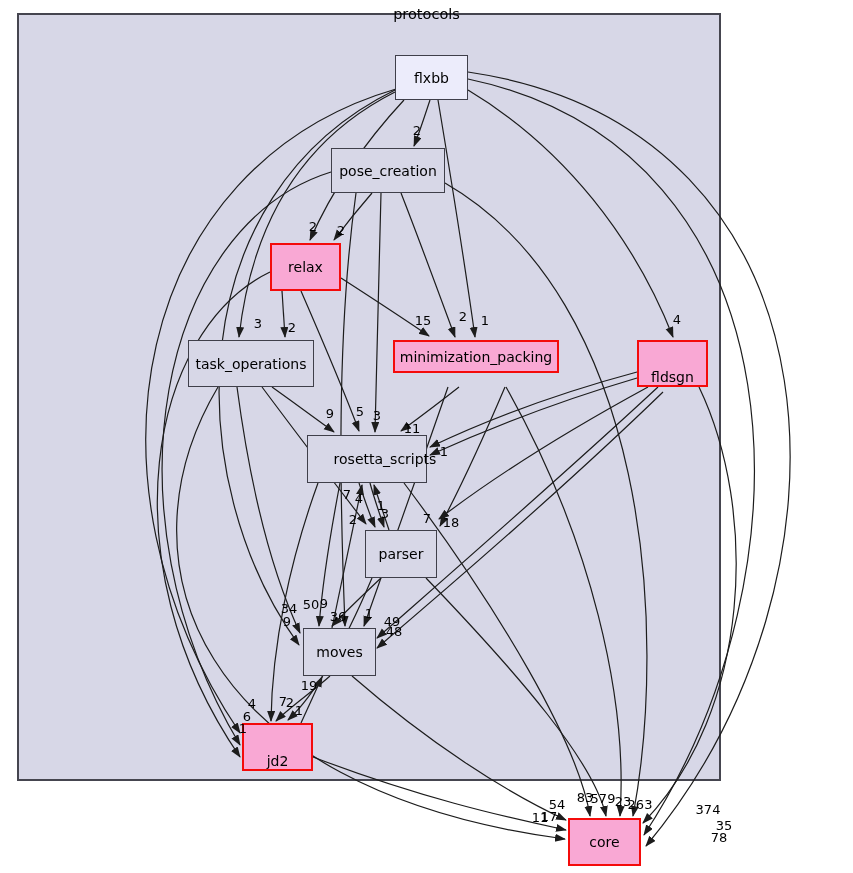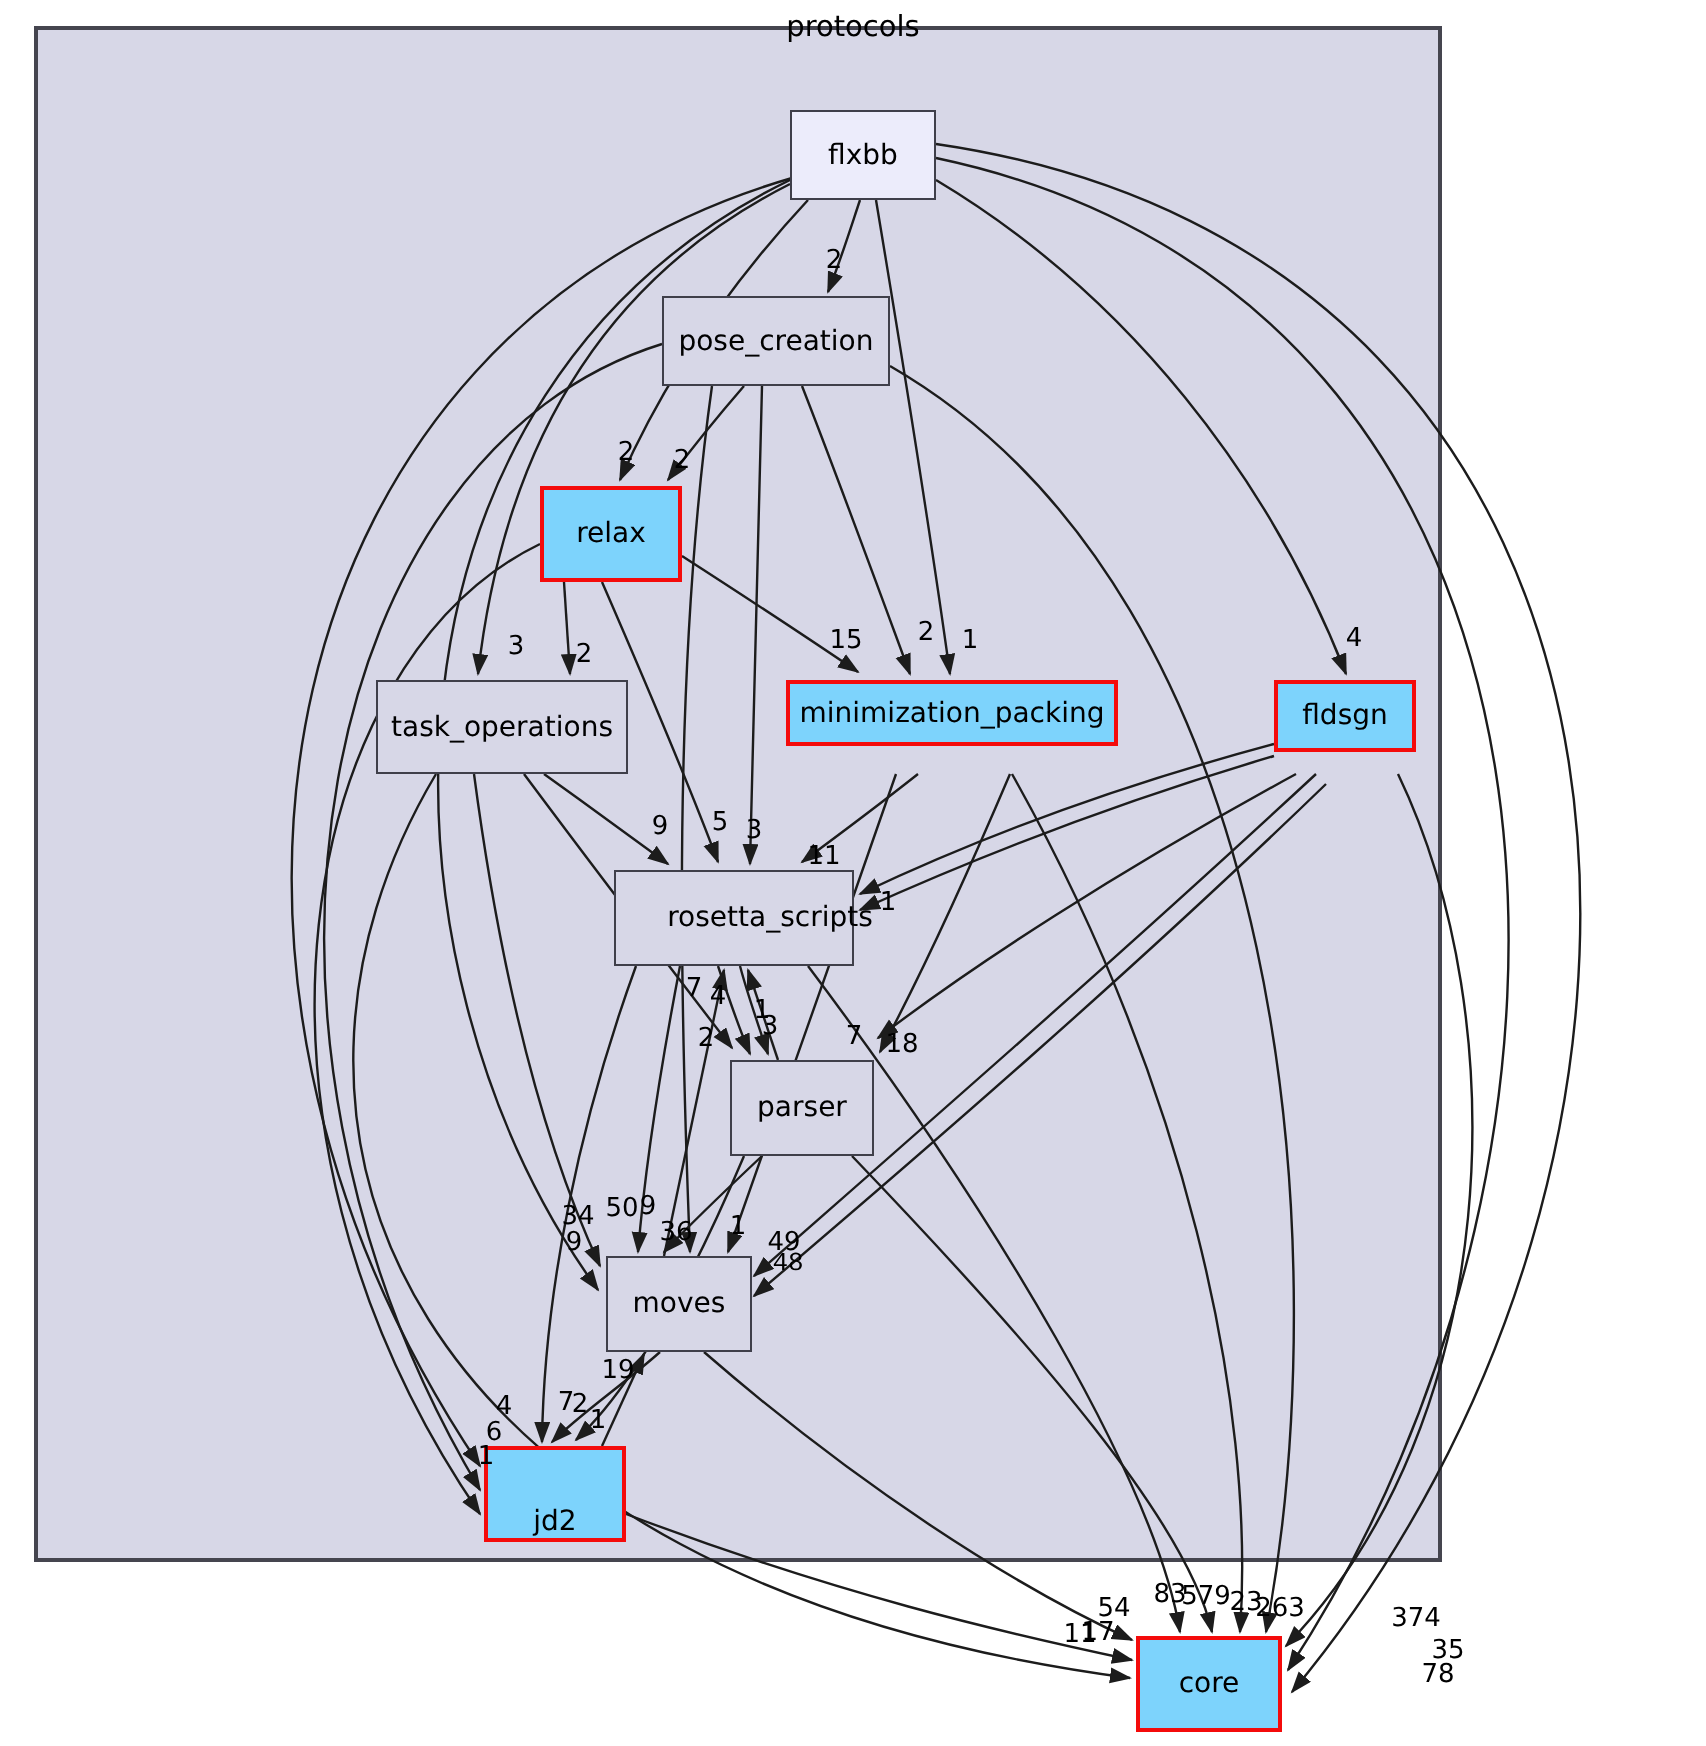--- a/index.html
+++ b/index.html
@@ -15,21 +15,21 @@
     position:absolute;top:6px;left:0;width:100%;text-align:center;
     font-size:14.5px;z-index:2;
   }
   #edges{position:absolute;left:0;top:0;z-index:2;}
   .node{
     position:absolute;display:flex;align-items:center;justify-content:center;
     background:#d7d7e7;border:1.5px solid #3f3f4a;box-sizing:border-box;
     font-size:14px;z-index:3;white-space:nowrap;
   }
   .node.hl{background:#ececfb;border:1.5px solid #3f3f4a;}
-  .node.red{background:#7dd3fc;border:2px solid #f40b0b;}
+  .node.red{background:#f9a8d4;border:2px solid #f40b0b;}
   .elabel{
     position:absolute;transform:translate(-50%,-55%);
     font-size:13px;line-height:1;z-index:4;
   }
   #labels-layer{position:absolute;left:0;top:0;width:853px;height:873px;z-index:4;pointer-events:none;}
 </style>
 </head>
 <body>
 
 <div class="cluster"></div>
@@ -100,21 +100,21 @@
   </div>
 <div class="node red" style="left:270px;top:243px;width:71px;height:48px;">
     <span>relax</span>
   </div>
 <div class="node" style="left:188px;top:340px;width:126px;height:47px;">
     <span>task_operations</span>
   </div>
 <div class="node red" style="left:393px;top:340px;width:166px;height:33px;">
     <span>minimization_packing</span>
   </div>
-<div class="node red" style="left:637px;top:340px;width:71px;height:36px;">
+<div class="node red" style="left:637px;top:340px;width:71px;height:47px;align-items:flex-end;">
     <span>fldsgn</span>
   </div>
 <div class="node" style="left:307px;top:435px;width:120px;height:48px;padding-left:36px;">
     <span>rosetta_scripts</span>
   </div>
 <div class="node" style="left:365px;top:530px;width:72px;height:48px;">
     <span>parser</span>
   </div>
 <div class="node" style="left:303px;top:628px;width:73px;height:48px;">
     <span>moves</span>
@@ -148,21 +148,21 @@
     <span class="elabel" style="left: 353px; top: 520px;">2</span>
     <span class="elabel" style="left: 427px; top: 519px;">7</span>
     <span class="elabel" style="left: 451px; top: 523px;">18</span>
     <span class="elabel" style="left: 289px; top: 609px;">34</span>
     <span class="elabel" style="left: 287px; top: 622px;">9</span>
     <span class="elabel" style="left: 311px; top: 605px;">50</span>
     <span class="elabel" style="left: 324px; top: 604px;">9</span>
     <span class="elabel" style="left: 338px; top: 606px; margin-top: 11px;">36</span>
     <span class="elabel" style="left: 369px; top: 614px;">1</span>
     <span class="elabel" style="left: 392px; top: 622px;">49</span>
-    <span class="elabel" style="left: 394px; top: 632px; font-family: Liberation Mono, monospace;">48</span>
+    <span class="elabel" style="left: 394px; top: 632px;">48</span>
     <span class="elabel" style="left: 309px; top: 686px;">19</span>
     <span class="elabel" style="left: 252px; top: 704px;">4</span>
     <span class="elabel" style="left: 247px; top: 717px;">6</span>
     <span class="elabel" style="left: 243px; top: 729px;">1</span>
     <span class="elabel" style="left: 283px; top: 702px;">7</span>
     <span class="elabel" style="left: 290px; top: 703px;">2</span>
     <span class="elabel" style="left: 299px; top: 711px;">1</span>
     <span class="elabel" style="left: 557px; top: 805px;">54</span>
     <span class="elabel" style="left: 549px; top: 817px;">17</span>
     <span class="elabel" style="left: 540px; top: 818px;">11</span>

